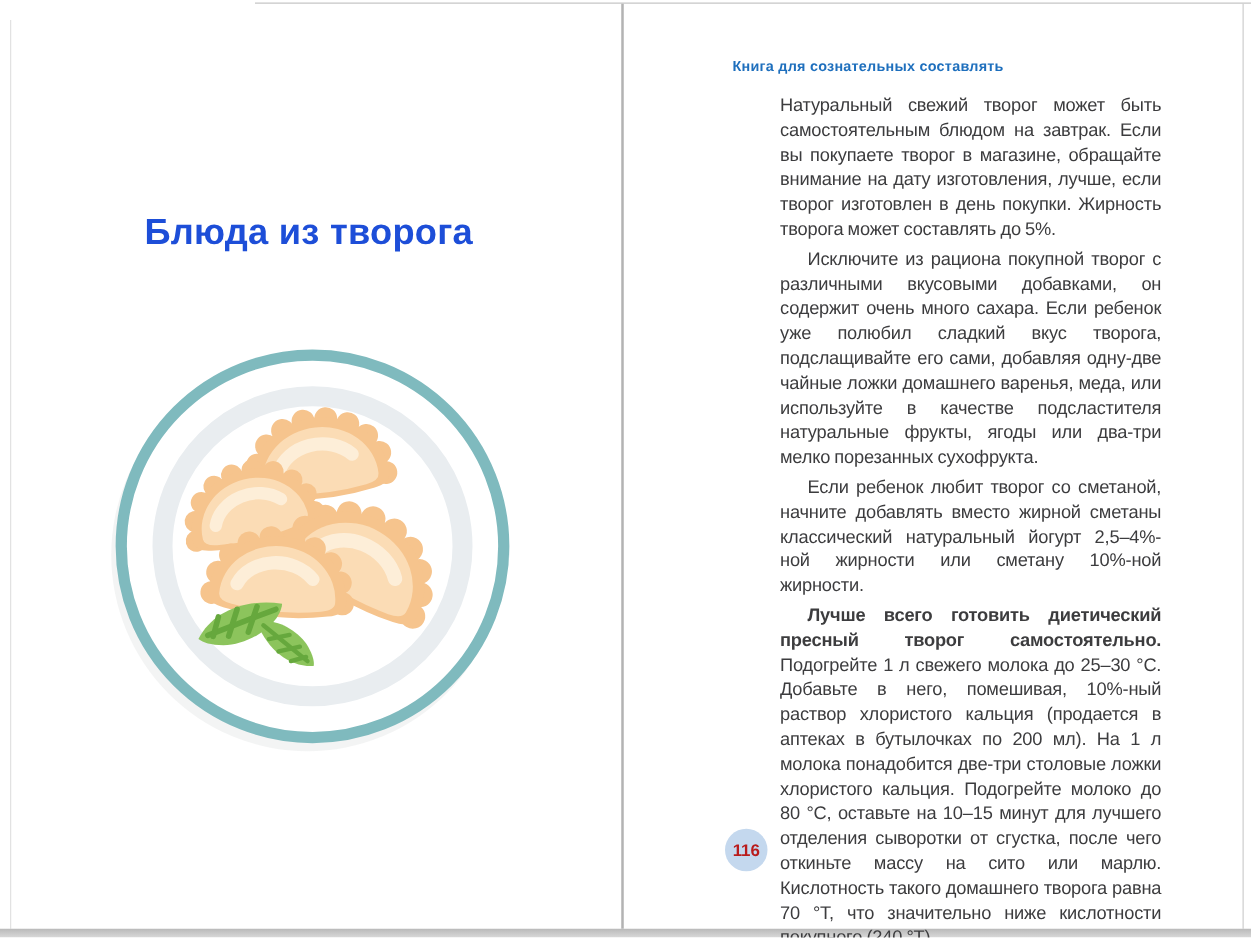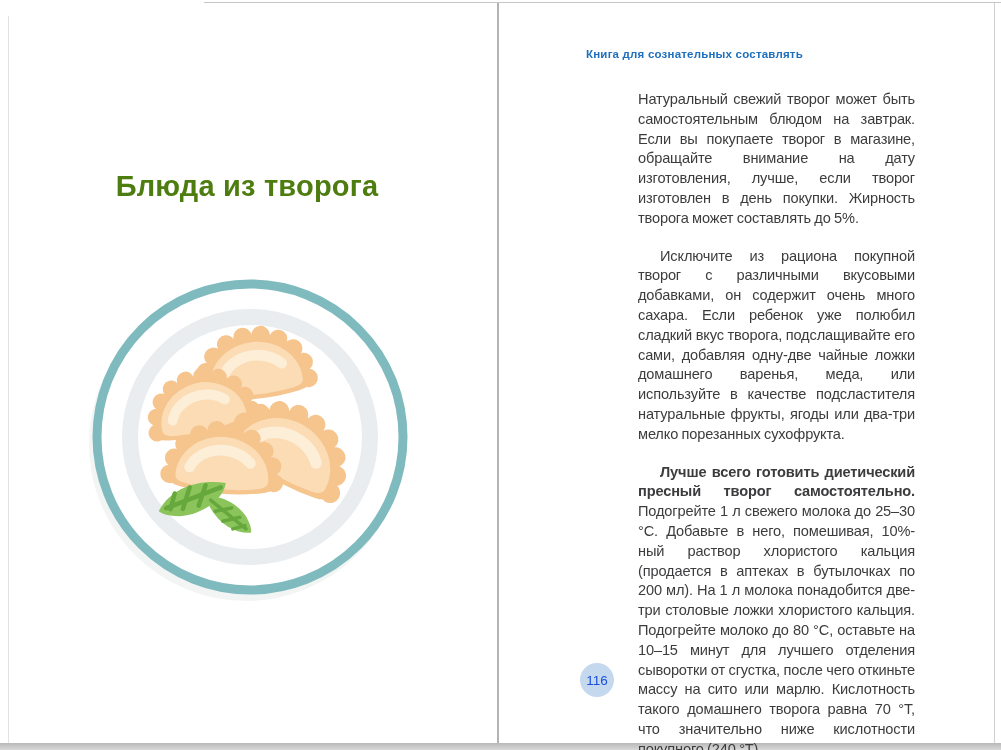--- a/index.html
+++ b/index.html
@@ -9,38 +9,38 @@
   }
   
   .edge-top{position:absolute;left:204px;right:0;top:2px;height:1px;background:#c6c6c6;}
   .edge-left{position:absolute;left:8px;top:16px;bottom:7px;width:1px;background:#e2e2e2;}
   .edge-right{position:absolute;left:994px;top:3px;bottom:7px;width:1px;background:#d0d0d0;}
   .seam{position:absolute;left:497px;top:3px;bottom:7px;width:2px;background:#b3b3b3;}
   .edge-bottom{position:absolute;left:0;right:0;bottom:0;height:7px;background:linear-gradient(#b9b9b9,#d8d8d8);}
   
   .chapter-title{
     position:absolute;left:8px;top:170px;width:478px;text-align:center;
-    font-size:29px;font-weight:bold;color:#4d7c0f;letter-spacing:.2px;
+    font-size:29px;font-weight:bold;color:#1d4ed8;letter-spacing:.2px;
   }
   .illustration{position:absolute;left:80px;top:267px;width:340px;height:340px;}
   
   .running-header{
     position:absolute;left:586px;top:48px;font-size:11.5px;font-weight:bold;
     color:#1e6fbd;letter-spacing:.2px;
   }
   .text-col{
     position:absolute;left:620px;top:72px;width:313px;
     color:#3c3c3e;font-size:14.6px;line-height:19.8px;text-align:justify;
     letter-spacing:-.15px;word-spacing:-.5px;
   }
-  .text-col p{margin:18px;}
+  .text-col p{margin:4px;}
   .text-col p.indent{text-indent:22px;}
   .page-badge{
     position:absolute;left:580px;top:663px;width:34px;height:34px;border-radius:50%;
-    background:#c4d8ee;color:#1d4ed8;font-size:13.5px;font-weight:normal;
+    background:#c4d8ee;color:#b91c1c;font-size:13.5px;font-weight:bold;
     display:flex;align-items:center;justify-content:center;
   }
 </style>
 </head>
 <body>
 
 <div class="edge-top"></div>
 <div class="edge-left"></div>
 <div class="edge-right"></div>
 <div class="seam"></div>
@@ -101,18 +101,19 @@
     </g>
   </svg>
 </div>
 
 <div>
   <div class="running-header">Книга для сознательных составлять</div>
 
   <div class="text-col">
     <p><span>Натуральный свежий творог может быть самостоятельным блюдом на завтрак. Если вы покупаете творог в магазине, обращайте внимание на дату изготовления, лучше, если творог изготовлен в день покупки. Жирность творога может составлять до 5%.</span></p>
     <p class="indent"><span>Исключите из рациона покупной творог с различными вкусовыми добавками, он содержит очень много сахара. Если ребенок уже полюбил сладкий вкус творога, подслащивайте его сами, добавляя одну-две чайные ложки домашнего варенья, меда, или используйте в качестве подсластителя натуральные фрукты, ягоды или два-три мелко порезанных сухофрукта.</span></p>
+    <p class="indent"><span>Если ребенок любит творог со сметаной, начните добавлять вместо жирной сметаны классический натуральный йогурт 2,5–4%-ной жирности или сметану 10%-ной жирности.</span></p>
     <p class="indent"><b>Лучше всего готовить диетический пресный творог самостоятельно.</b><span> Подогрейте 1 л свежего молока до 25–30 °С. Добавьте в него, помешивая, 10%-ный раствор хлористого кальция (продается в аптеках в бутылочках по 200 мл). На 1 л молока понадобится две-три столовые ложки хлористого кальция. Подогрейте молоко до 80 °С, оставьте на 10–15 минут для лучшего отделения сыворотки от сгустка, после чего откиньте массу на сито или марлю. Кислотность такого домашнего творога равна 70 °Т, что значительно ниже кислотности покупного (240 °Т).</span></p>
     <p class="indent"><span>Можно вместо хлористого кальция добавить свежий кефир: на 1 л молока — 0,5 л кефира. Такой творог хранится в холодильнике не более 24 часов.</span></p>
   </div>
 
   <div class="page-badge">116</div>
 </div>
 
 </body></html>

